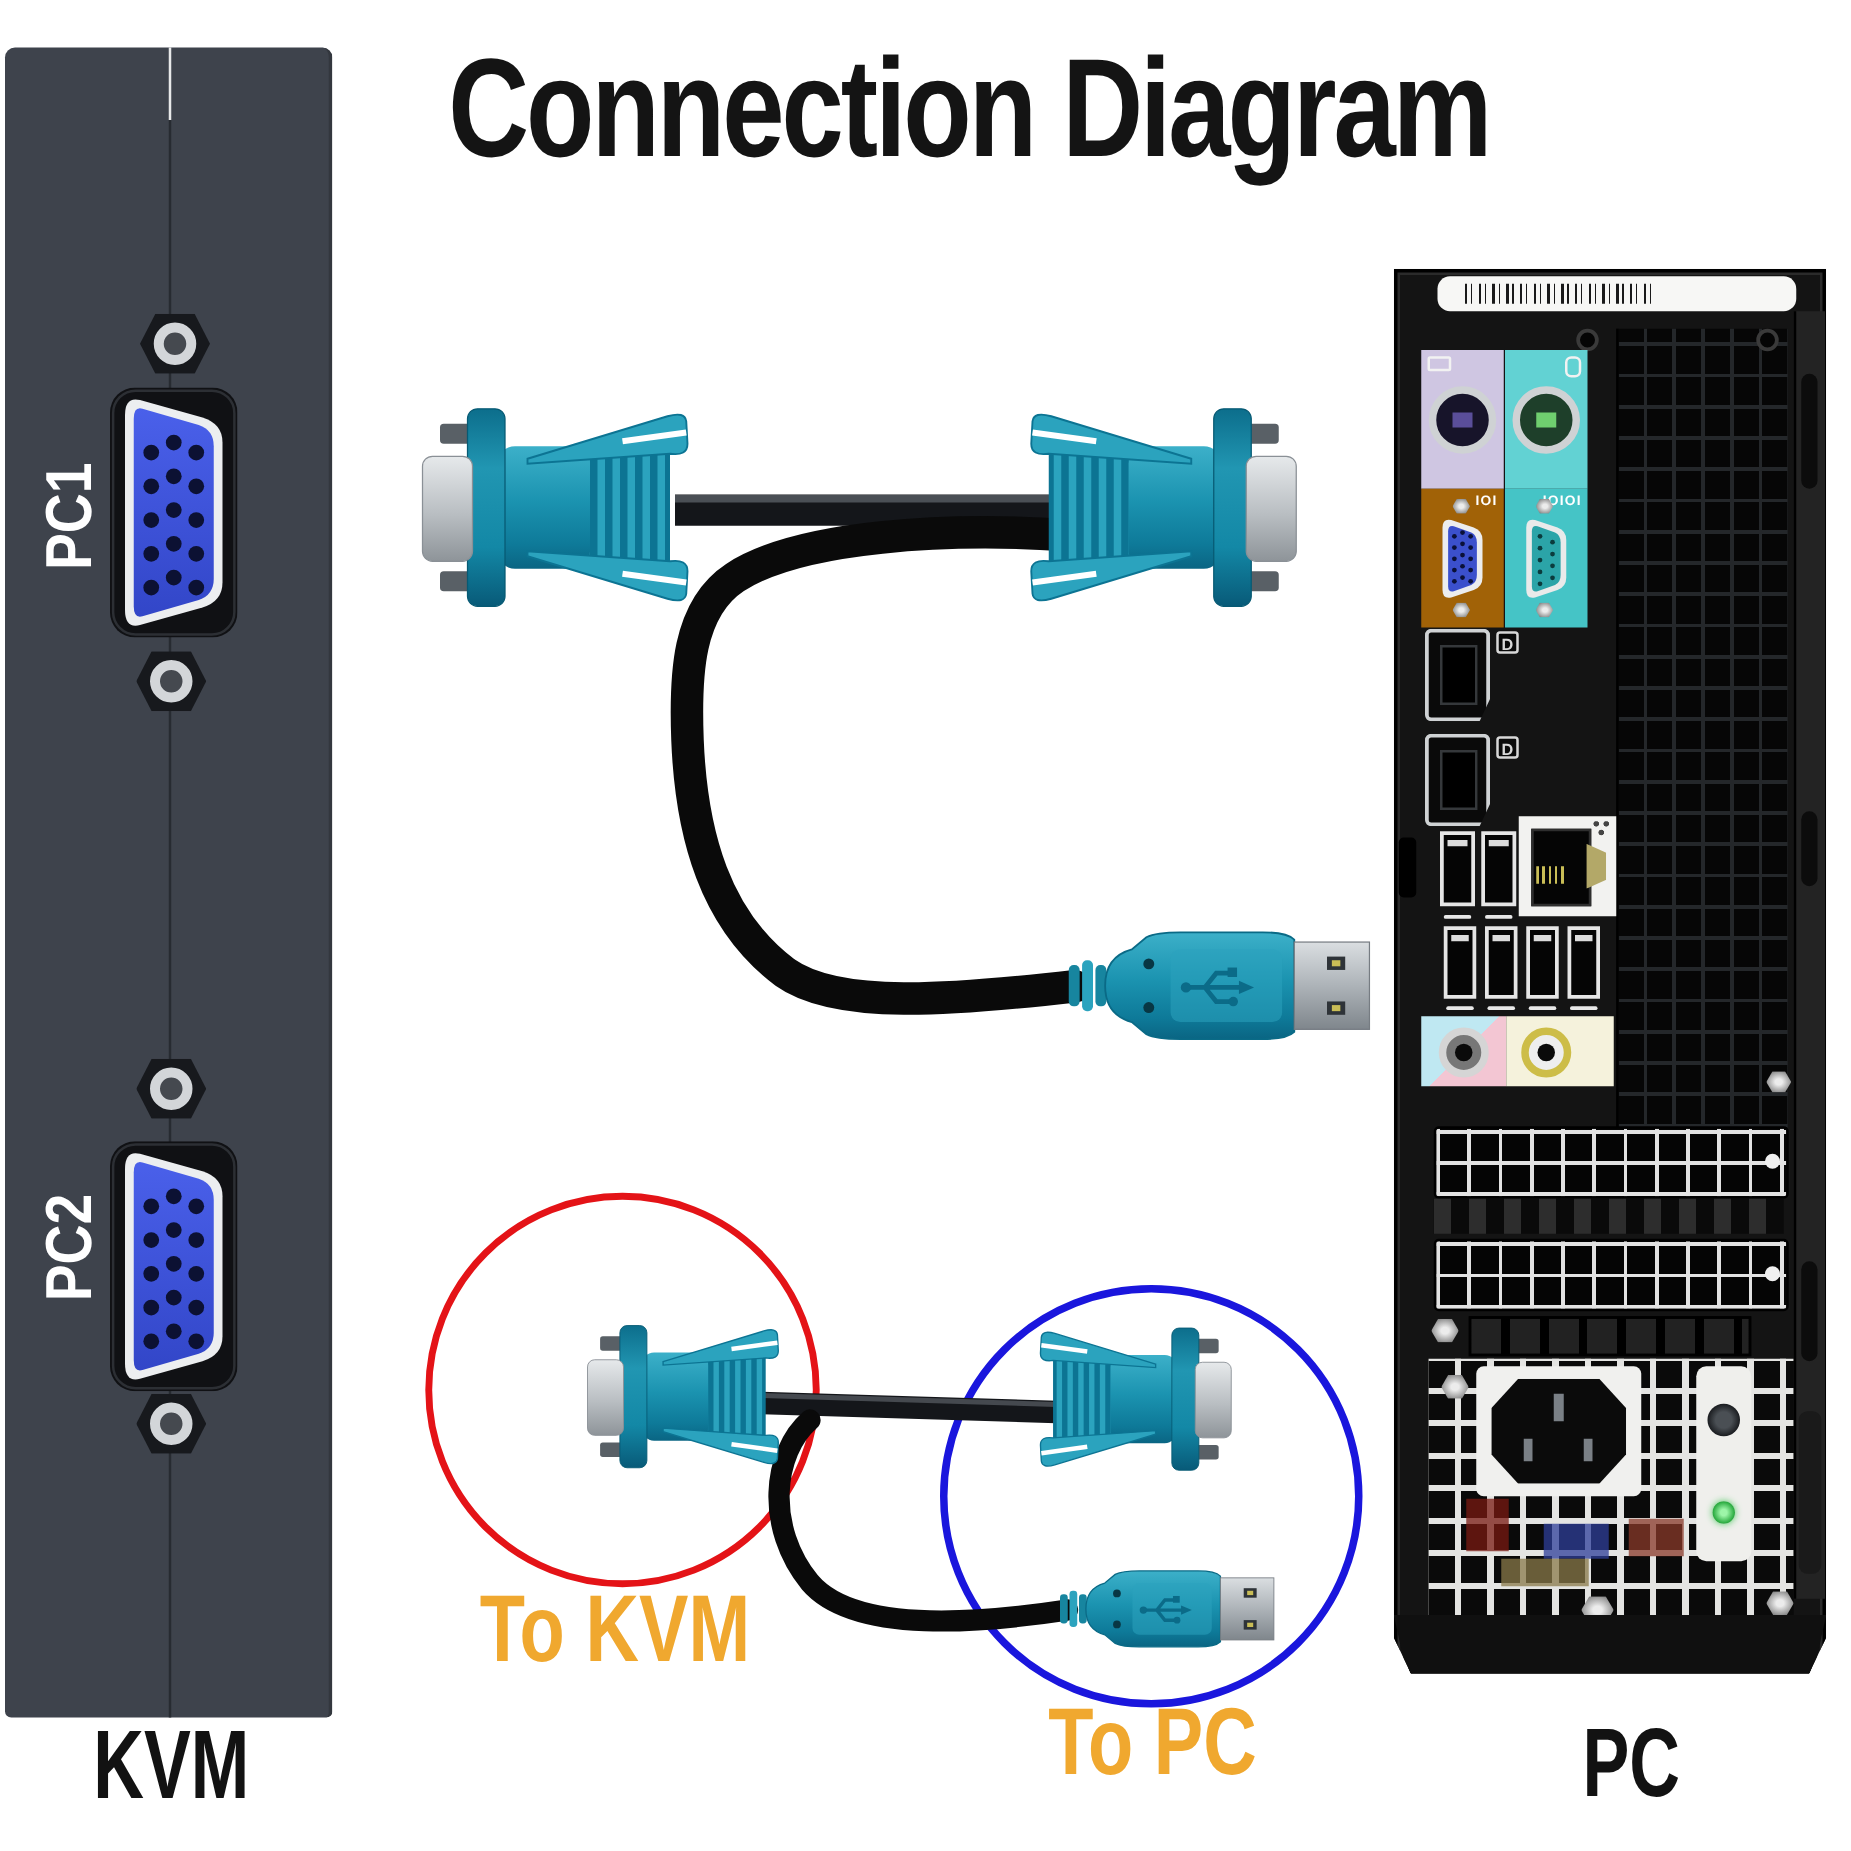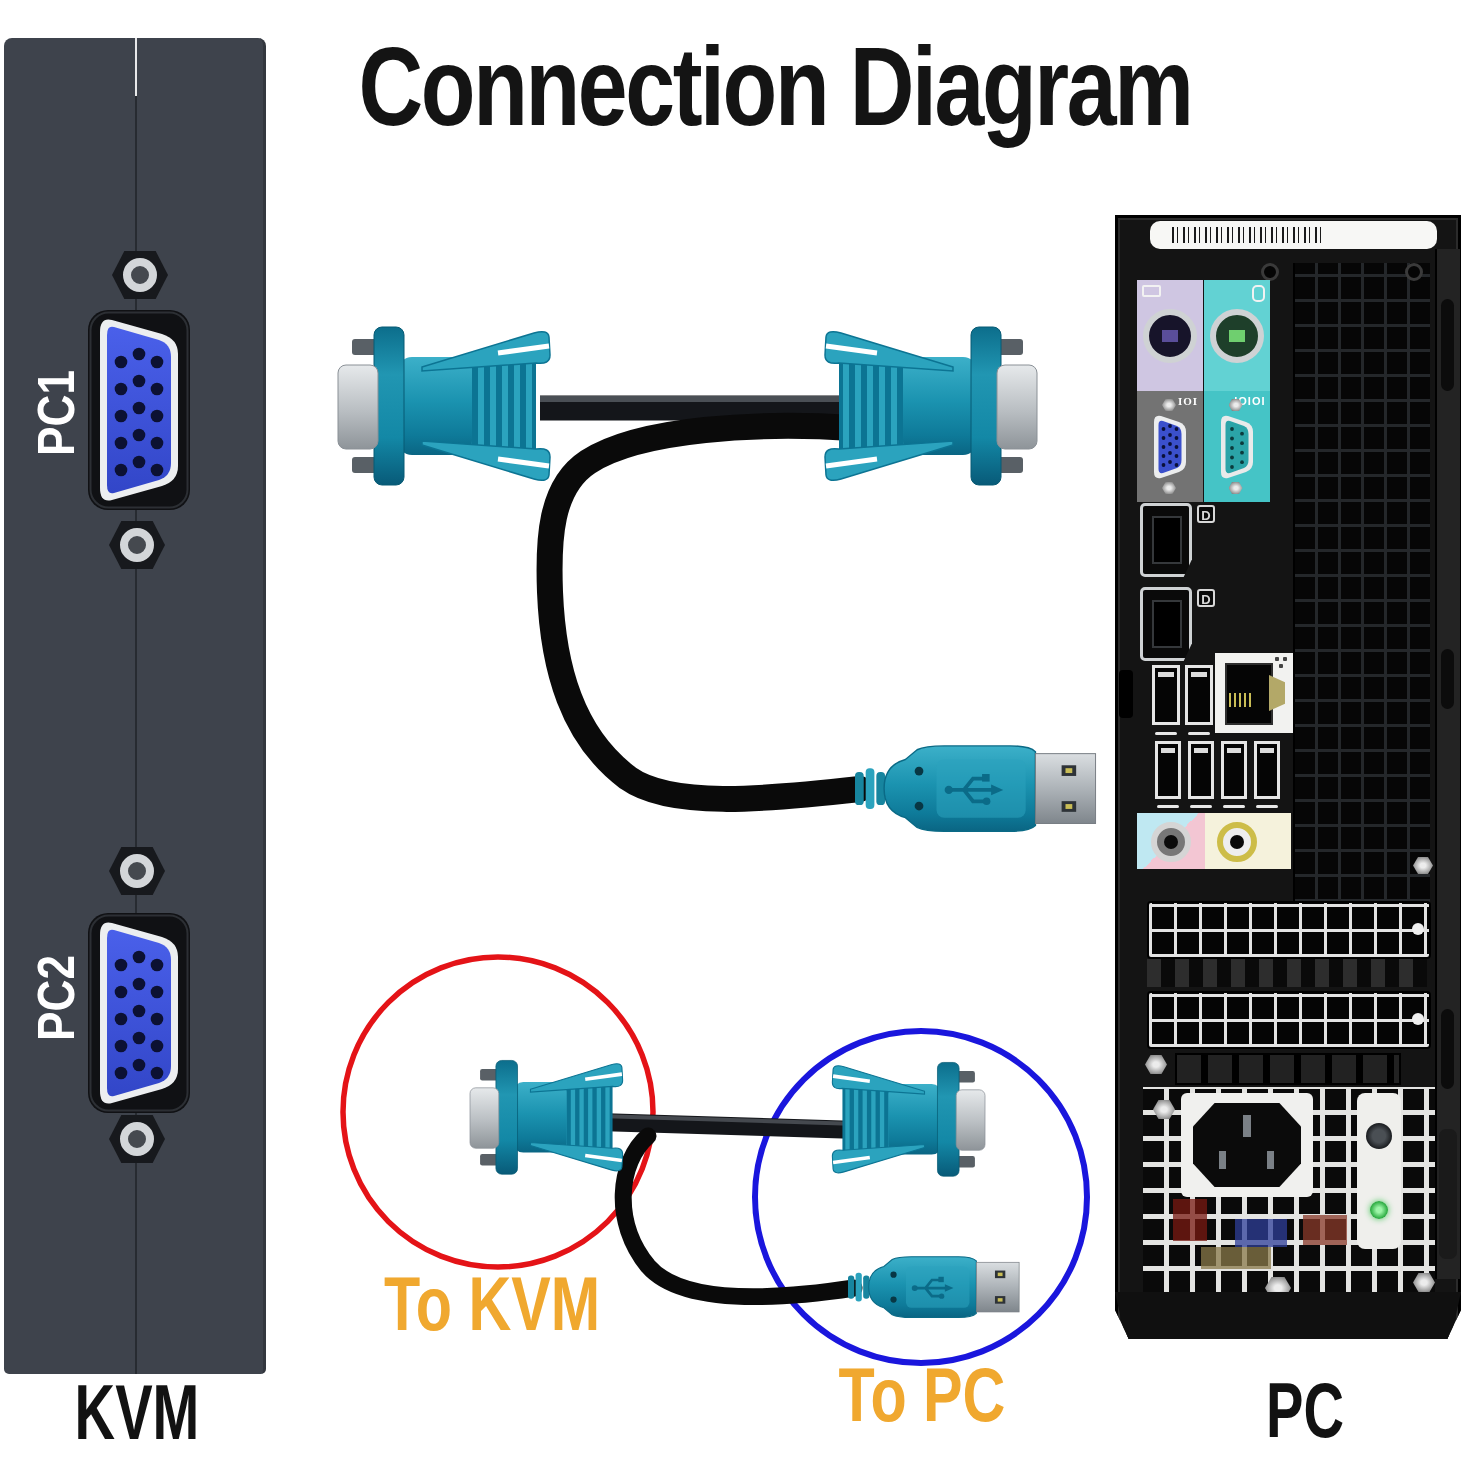--- a/index.html
+++ b/index.html
@@ -298,21 +298,21 @@
         <div class="ps2" style="background:#17142a;">
             <div style="width:16px;height:12px;background:#5a4e9a;"></div>
           </div>
       </div>
       <div class="iocell" style="background:#62d2d3;position:relative;">
         <span class="mouse-icon"></span>
         <div class="ps2" style="background:#1e3f2a;">
             <div style="width:16px;height:12px;background:#6fcf6f;"></div>
           </div>
       </div>
-      <div class="iocell" style="background:#737373;position:relative;font-family:Liberation Serif, serif;">
+      <div class="iocell" style="background:#a16207;position:relative;">
         <span class="tinyicon" style="right:5px;top:4px;">IOI</span>
         <div class="abs hexscrew" style="left:25px;top:8px;width:14px;height:12px;"></div>
         <svg width="36" height="64">
             <use href="#mini15"></use>
           </svg>
         <div class="abs hexscrew" style="left:25px;bottom:8px;width:14px;height:12px;"></div>
       </div>
       <div class="iocell" style="background:#45c4c6;position:relative;">
         <span class="tinyicon" style="right:4px;top:4px;">IOIOI</span>
         <div class="abs hexscrew" style="left:25px;top:8px;width:14px;height:12px;"></div>

